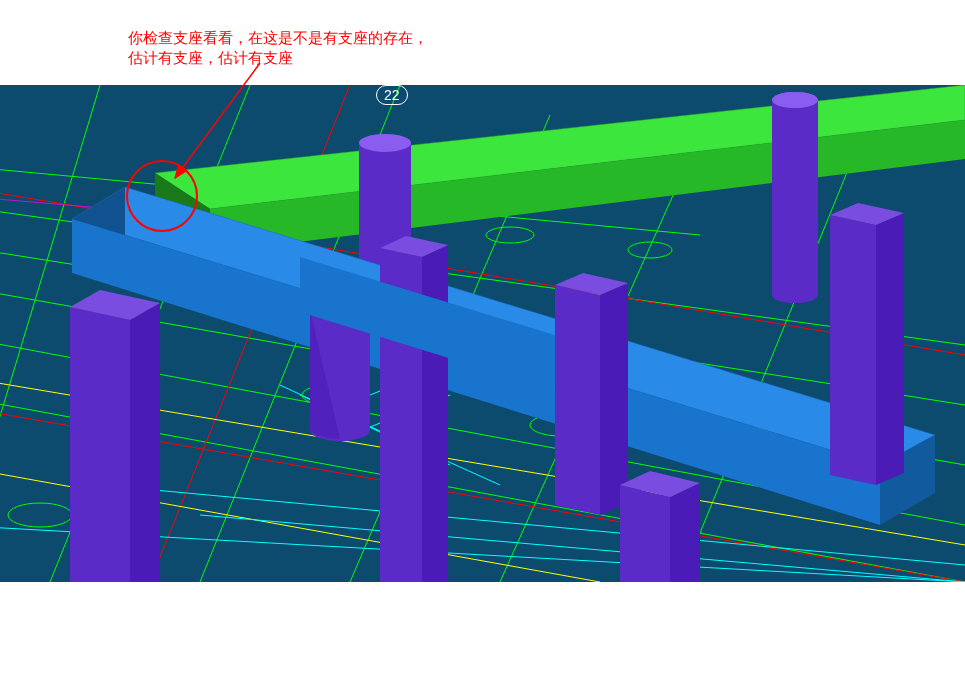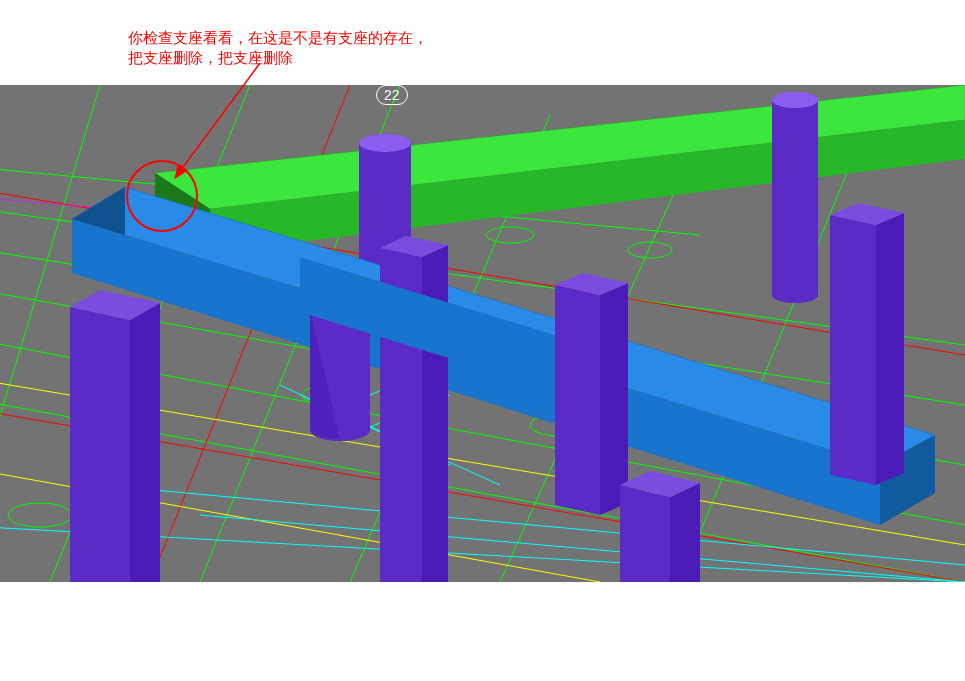--- a/index.html
+++ b/index.html
@@ -48,21 +48,21 @@
       left: 0;
       width: 965px;
       height: 681px;
     }
     .cad-viewport {
       position: absolute;
       top: 85px;
       left: 0;
       width: 965px;
       height: 497px;
-      background: #737373;
+      background: #0c4a6e;
       overflow: hidden;
       text-decoration: underline;
     }
     .cad-svg {
       width: 100%;
       height: 100%;
     }
     .label-22 {
       position: absolute;
       top: 0px;
@@ -197,21 +197,21 @@
 
   </svg>
   
   <div class="label-22">
     <span class="label-22-circle">22</span>
   </div>
 </div>
 
 <div class="annotation-layer">
   <div class="annotation-text"><span>你检查支座看看，在这是不是有支座的存在，</span>
-<span>把支座删除，把支座删除</span></div>
+<span>估计有支座，估计有支座</span></div>
   <div class="annotation-circle"></div>
   <svg class="annotation-arrow">
     <defs>
       <marker id="arrowhead" markerWidth="10" markerHeight="8" refX="9" refY="4" orient="auto">
         <polygon points="0 0, 10 4, 0 8" fill="#ff0000"></polygon>
       </marker>
     </defs>
     <line x1="260" y1="63" x2="175" y2="178" stroke="#ff0000" stroke-width="1.5" marker-end="url(#arrowhead)"></line>
   </svg>
 </div>

